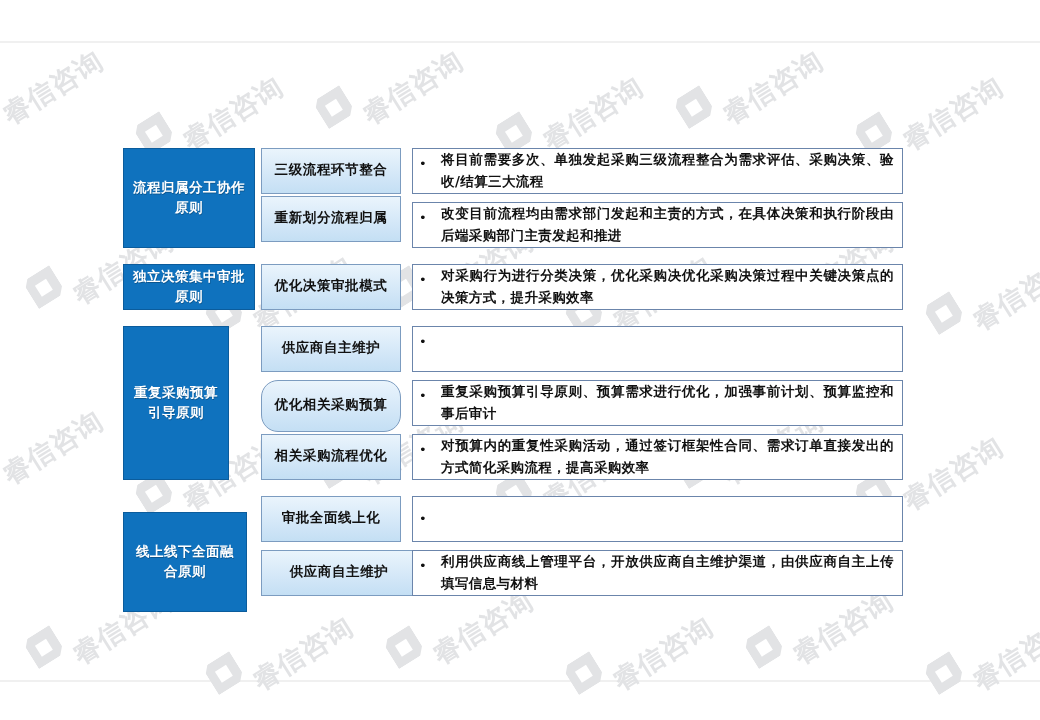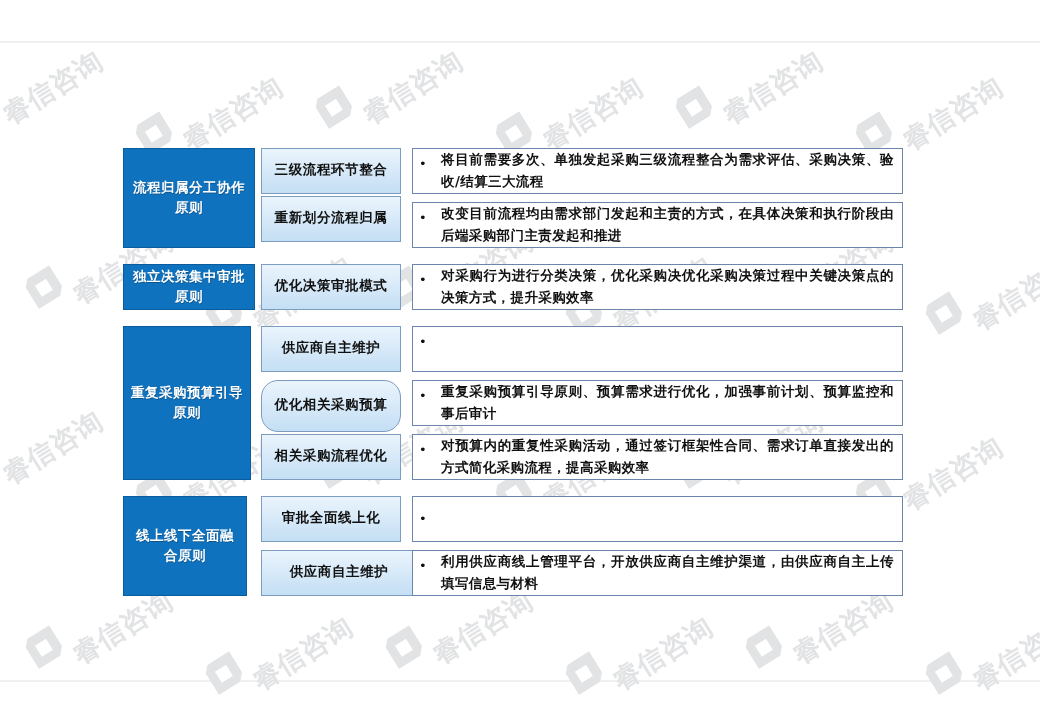--- a/index.html
+++ b/index.html
@@ -289,21 +289,21 @@
       <div class="principle-box" style="left: 123px; top: 264px; width: 132px; height: 46px;">
         <span class="txt">独立决策集中审批原则</span>
       </div>
       <div class="action-box" style="left: 261px; top: 264px; width: 140px; height: 46px;">
         <span>优化决策审批模式</span>
       </div>
       <div class="detail-box" style="left: 412px; top: 264px; width: 491px; height: 46px;">
         <span class="bullet">•</span>
         <div class="detail-text">对采购行为进行分类决策，优化采购决优化采购决策过程中关键决策点的决策方式，提升采购效率</div>
       </div>
-      <div class="principle-box" style="left: 123px; top: 326px; width: 128px; height: 154px;">
+      <div class="principle-box" style="left: 123px; top: 326px; width: 106px; height: 154px;">
         <span class="txt">重复采购预算引导原则</span>
       </div>
       <div class="action-box" style="left: 261px; top: 326px; width: 140px; height: 46px;">
         <span>供应商自主维护</span>
       </div>
       <div class="detail-box" style="left: 412px; top: 326px; width: 491px; height: 46px;">
         <span class="bullet">•</span>
       </div>
       <div class="action-box" style="left: 261px; top: 380px; width: 140px; height: 52px; border-radius: 17px;">
         <span>优化相关采购预算</span>
@@ -312,21 +312,21 @@
         <span class="bullet">•</span>
         <div class="detail-text">重复采购预算引导原则、预算需求进行优化，加强事前计划、预算监控和事后审计</div>
       </div>
       <div class="action-box" style="left: 261px; top: 434px; width: 140px; height: 46px;">
         <span>相关采购流程优化</span>
       </div>
       <div class="detail-box" style="left: 412px; top: 434px; width: 491px; height: 46px;">
         <span class="bullet">•</span>
         <div class="detail-text">对预算内的重复性采购活动，通过签订框架性合同、需求订单直接发出的方式简化采购流程，提高采购效率</div>
       </div>
-      <div class="principle-box" style="left: 123px; top: 496px; width: 124px; height: 100px;">
+      <div class="principle-box" style="left: 123px; top: 512px; width: 124px; height: 100px;">
         <span class="txt">线上线下全面融合原则</span>
       </div>
       <div class="action-box" style="left: 261px; top: 496px; width: 140px; height: 46px;">
         <span>审批全面线上化</span>
       </div>
       <div class="detail-box single" style="left: 412px; top: 496px; width: 491px; height: 46px;">
         <span class="bullet">•</span>
       </div>
       <div class="action-box" style="left: 261px; top: 550px; width: 156px; height: 46px;">
         <span>供应商自主维护</span>

